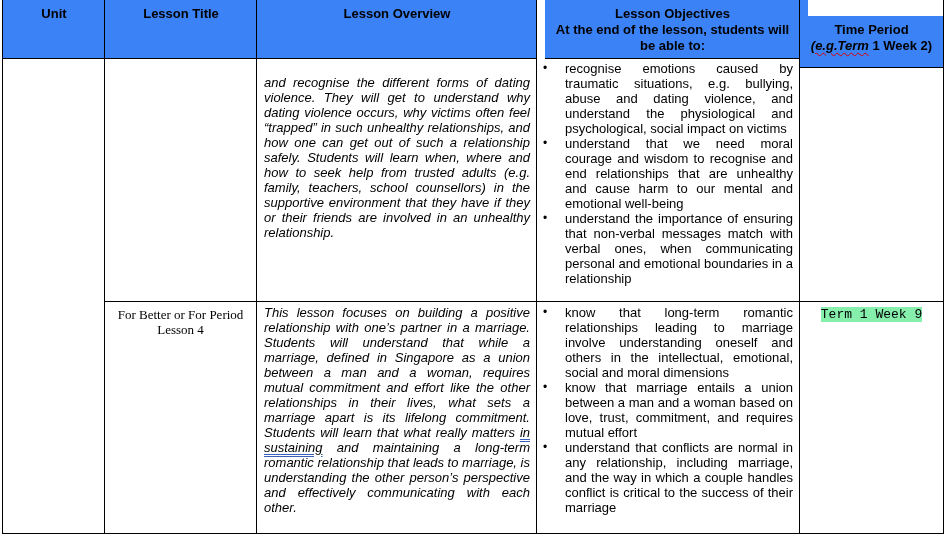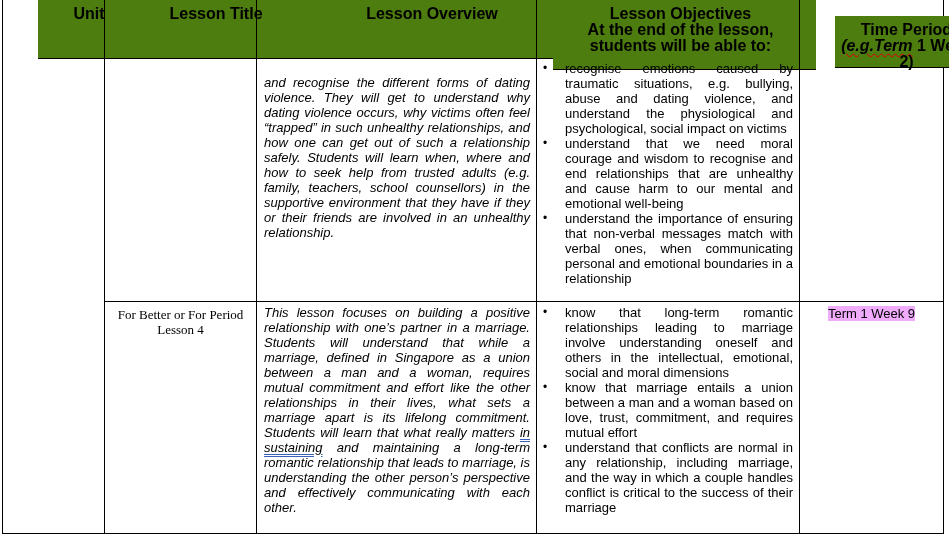--- a/index.html
+++ b/index.html
@@ -23,28 +23,27 @@
     height: 534px;
     box-sizing: border-box;
     border: 1px solid #000;
     border-top: none;
   }
   .cell {
     position: absolute;
     box-sizing: border-box;
   }
   .hdr {
-    background: #4d7c0f;
+    background: #3b82f6;
     font-weight: bold;
-    font-size: 16px;
+    font-size: 13px;
     text-align: center;
     line-height: 16px;
     padding-top: 6px;
     border-bottom: 1px solid #000;
-    margin-left: 35px;
   }
   .hdr .sub {
     font-weight: bold;
     display: block;
   }
   .vline {
     position: absolute;
     top: 0;
     width: 1px;
     background: #000;
@@ -89,38 +88,39 @@
     text-decoration: underline wavy #d00;
     text-decoration-thickness: 1px;
     text-underline-offset: 2px;
     font-style: italic;
   }
   .blueline {
     text-decoration: underline double #3a5fb8;
     text-underline-offset: 2px;
   }
   .hl {
-    background: #f0abfc;
+    background: #86efac;
+    font-family: Liberation Mono, monospace;
   }
 </style>
 </head>
 <body>
 
 <div class="tbl">
 
   <div class="cell hdr" style="left:0; top:0; width:102px; height:59px;">
     <span>Unit</span>
   </div>
   <div class="cell hdr" style="left:254px; top:0; width:280px; height:59px;">
     <span>Lesson Overview</span>
   </div>
   <div class="cell hdr" style="left:102px; top:0; width:152px; height:59px;">
     <span>Lesson Title</span>
   </div>
-  <div class="cell hdr" style="left:515px; top:0; width:263px; height:70px; padding-left:8px; padding-right:16px;">
+  <div class="cell hdr" style="left:542px; top:0; width:263px; height:59px; padding-left:8px; padding-right:16px;">
     <span>Lesson Objectives</span>
     <span class="sub">At the end of the lesson, students will be able to:</span>
   </div>
   <div class="cell hdr" style="left:797px; top:16px; width:143px; height:52px;">
     <span style="display:block">Time Period</span>
     <span class="wavy">(e.g.Term</span><span> 1 Week 2)</span>
   </div>
 
   <div class="vline" style="left:101px; height:533px;"></div>
   <div class="vline" style="left:253px; height:533px;"></div>

